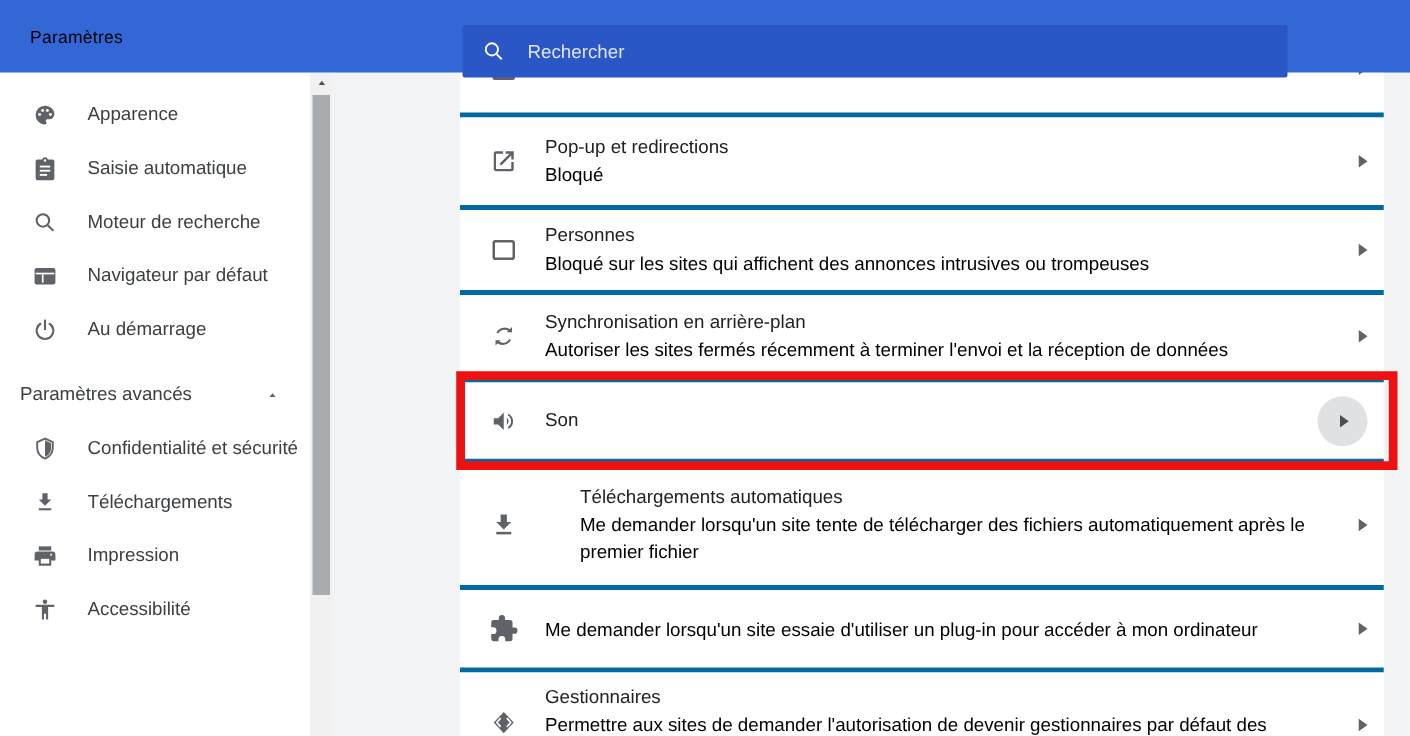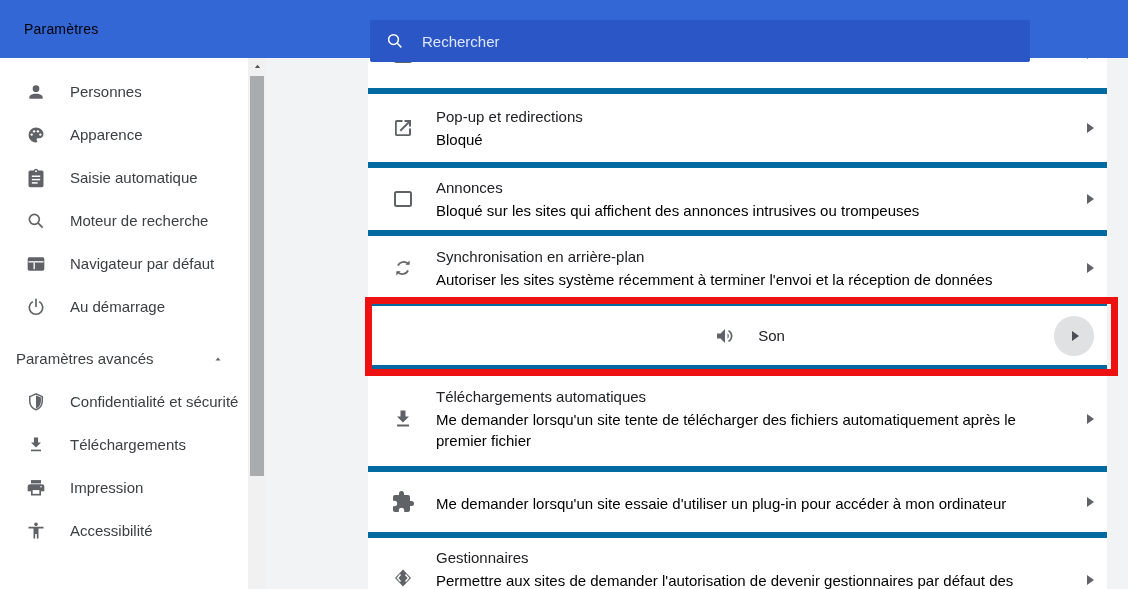--- a/index.html
+++ b/index.html
@@ -64,21 +64,21 @@
   }
 
   
   .card {
     position:absolute; left:368px; top:58px; width:739px; height:531px;
     background:#ffffff; z-index:1; overflow:visible;
   }
   .row {
     position:absolute; left:0; width:739px;
     display:flex; align-items:center; padding-left:23px;
-    border-bottom:6px solid #0369a1; background:#ffffff; cursor:pointer;
+    border-bottom:4px solid #0369a1; background:#ffffff; cursor:pointer;
   }
   .row .ic { width:24px; height:24px; flex:none; display:flex; }
   .row .txt { margin-left:21px; max-width:618px; }
   .row .title { font-size:15px; line-height:20px; color:#202124; }
   .row .sub { font-size:15px; line-height:21px; color:#000000; margin-top:2px; }
   .row .chev {
     position:absolute; right:13px; top:50%; transform:translateY(-50%);
     width:0; height:0;
     border-left:7px solid #5f6368; border-top:5px solid transparent;
     border-bottom:5px solid transparent;
@@ -92,46 +92,37 @@
     width:0; height:0; margin-left:3px;
     border-left:7px solid #4a4d51; border-top:5px solid transparent;
     border-bottom:5px solid transparent;
   }
 
   
   .r0 { top:-38px; height:74px; }
   .r1 { top:36px;  height:74px; }
   .r2 { top:110px; height:68px; }
   .r3 { top:178px; height:70px; }
-  .r4 { top:248px; height:65px;justify-content:center; }
-  .r5 { top:313px; height:101px; }
+  .r4 { top:248px; height:65px; }
+  .r5 { top:313px; height:101px;gap:28px; }
   .r6 { top:414px; height:66px; }
   .r7 { top:480px; height:84px; border-bottom:none; }
 
   
   .red-box {
     position:absolute; left:365px; top:297px; width:753px; height:79px;
     border:7px solid #ee1111; z-index:5; pointer-events:none;
   }
   svg { display:block; }
 </style>
 </head>
 <body>
 
 <div class="sidebar">
   <div class="nav-list">
-    <div class="nav-item">
-      <span class="ic">
-        <svg width="20" height="20" viewBox="0 0 24 24" fill="#5f6368">
-            <circle cx="12" cy="8" r="4"></circle>
-            <path d="M12 14c-4.4 0-8 1.8-8 4v2h16v-2c0-2.2-3.6-4-8-4z"></path>
-          </svg>
-      </span>
-      <span class="lbl">Personnes</span>
-    </div>
     <div class="nav-item">
       <span class="ic">
         <svg width="20" height="20" viewBox="0 0 24 24" fill="#5f6368">
             <path d="M12 3a9 9 0 0 0 0 18c.9 0 1.5-.7 1.5-1.5 0-.4-.2-.7-.4-1-.2-.3-.4-.6-.4-1 0-.8.7-1.5 1.5-1.5H16a5 5 0 0 0 5-5c0-4.4-4-8-9-8z"></path>
             <circle cx="6.8" cy="11.5" r="1.4" fill="#fff"></circle>
             <circle cx="9.7" cy="7.6" r="1.4" fill="#fff"></circle>
             <circle cx="14.3" cy="7.6" r="1.4" fill="#fff"></circle>
             <circle cx="17.2" cy="11.5" r="1.4" fill="#fff"></circle>
           </svg>
       </span>
@@ -266,38 +257,38 @@
     <span class="chev"></span>
   </div>
 
   <div class="row r2">
     <span class="ic">
       <svg width="24" height="24" viewBox="0 0 24 24">
           <rect x="4" y="5" width="16" height="14" rx="1.5" fill="none" stroke="#5f6368" stroke-width="2"></rect>
         </svg>
     </span>
     <span class="txt">
-      <span class="title" style="display:block">Annonces</span>
+      <span class="title" style="display:block">Personnes</span>
       <span class="sub" style="display:block">Bloqué sur les sites qui affichent des annonces intrusives ou trompeuses</span>
     </span>
     <span class="chev"></span>
   </div>
 
   <div class="row r3">
     <span class="ic">
       <svg width="24" height="24" viewBox="0 0 24 24">
           <path d="M17.6 8.2A6.5 6.5 0 0 0 6.9 9.5" fill="none" stroke="#5f6368" stroke-width="1.7"></path>
           <path d="M6.4 15.8a6.5 6.5 0 0 0 10.7-1.3" fill="none" stroke="#5f6368" stroke-width="1.7"></path>
           <path d="M18.6 4.6v4.2h-4.2z" fill="#5f6368"></path>
           <path d="M5.4 19.4v-4.2h4.2z" fill="#5f6368"></path>
         </svg>
     </span>
     <span class="txt">
       <span class="title" style="display:block">Synchronisation en arrière-plan</span>
-      <span class="sub" style="display:block">Autoriser les sites système récemment à terminer l'envoi et la réception de données</span>
+      <span class="sub" style="display:block">Autoriser les sites fermés récemment à terminer l'envoi et la réception de données</span>
     </span>
     <span class="chev"></span>
   </div>
 
   <div class="row r4">
     <span class="ic">
       <svg width="24" height="24" viewBox="0 0 24 24">
           <path d="M4 9.5v5h3.5l4.5 4.5v-14L7.5 9.5H4z" fill="#5f6368"></path>
           <path d="M14.5 9.2a3.6 3.6 0 0 1 0 5.6z" fill="#5f6368"></path>
           <path d="M15.5 6.6a6.2 6.2 0 0 1 0 10.8" fill="none" stroke="#5f6368" stroke-width="1.6"></path>

